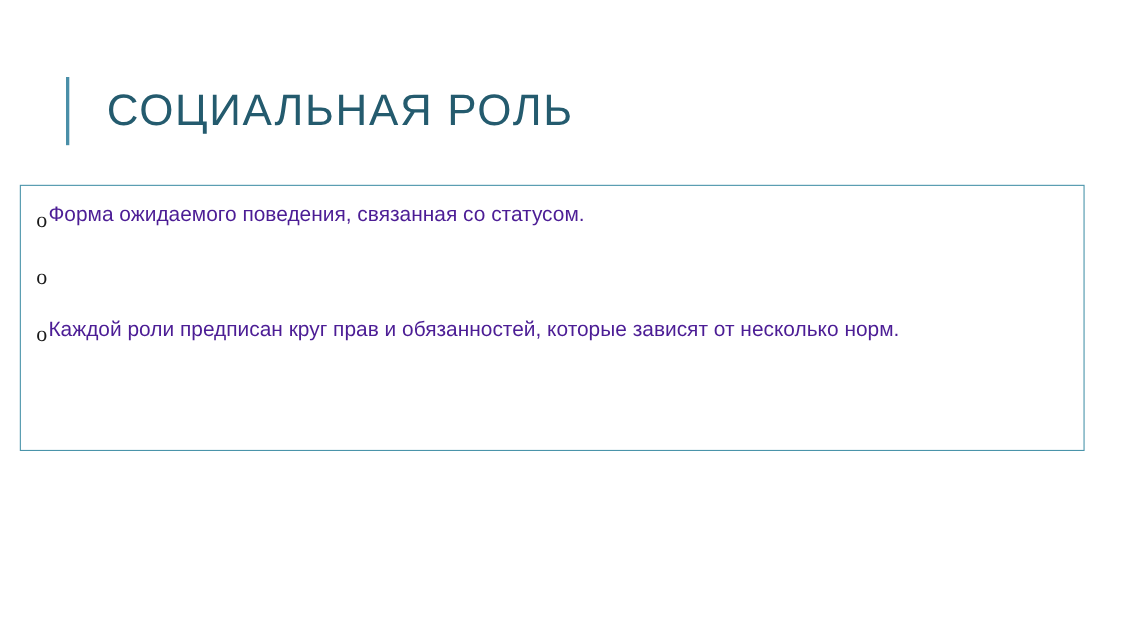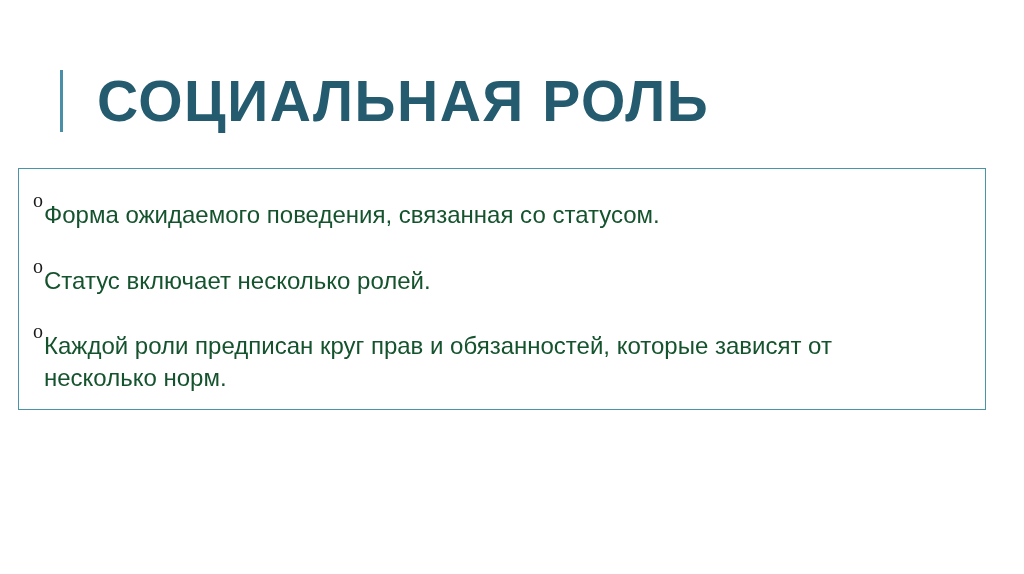--- a/index.html
+++ b/index.html
@@ -27,22 +27,22 @@
     display: flex;
     align-items: center;
   }
   .title-bar {
     width: 3px;
     height: 62px;
     background: #4a8fa8;
     margin-right: 34px;
   }
   .slide-title {
-    font-size: 57px;
-    font-weight: bold;
+    font-size: 40px;
+    font-weight: normal;
     color: #245b6e;
     letter-spacing: 1.5px;
     line-height: 1;
     white-space: nowrap;
     font-family: "Liberation Sans", sans-serif;
   }
   .content-box {
     position: absolute;
     left: 18px;
     top: 168px;
@@ -65,26 +65,25 @@
   }
   .bullet-marker {
     font-size: 20px;
     color: #1a1a1a;
     line-height: 34px;
     margin-right: 1px;
     flex: 0 0 auto;
     font-family: "Liberation Serif", serif;
   }
   .bullet-text {
-    font-size: 24px;
-    color: #14532d;
+    font-size: 19px;
+    color: #4c1d95;
     line-height: 1.32;
     font-family: "Liberation Sans", sans-serif;
     max-width: 900px;
-    margin-top: 16px;
   }
 </style>
 </head>
 <body>
 
 <div class="slide">
 
   <div class="title-area">
     <div class="title-bar"></div>
     <div class="slide-title">СОЦИАЛЬНАЯ РОЛЬ</div>
@@ -93,21 +92,20 @@
   <div class="content-box">
     <ul class="bullet-list">
 
       <li class="bullet-item">
         <span class="bullet-marker">o</span>
         <span class="bullet-text">Форма ожидаемого поведения, связанная со статусом.</span>
       </li>
 
       <li class="bullet-item">
         <span class="bullet-marker">o</span>
-        <span class="bullet-text">Статус включает несколько ролей.</span>
       </li>
 
       <li class="bullet-item">
         <span class="bullet-marker">o</span>
         <span class="bullet-text">Каждой роли предписан круг прав и обязанностей, которые зависят от несколько норм.</span>
       </li>
 
     </ul>
   </div>
 

